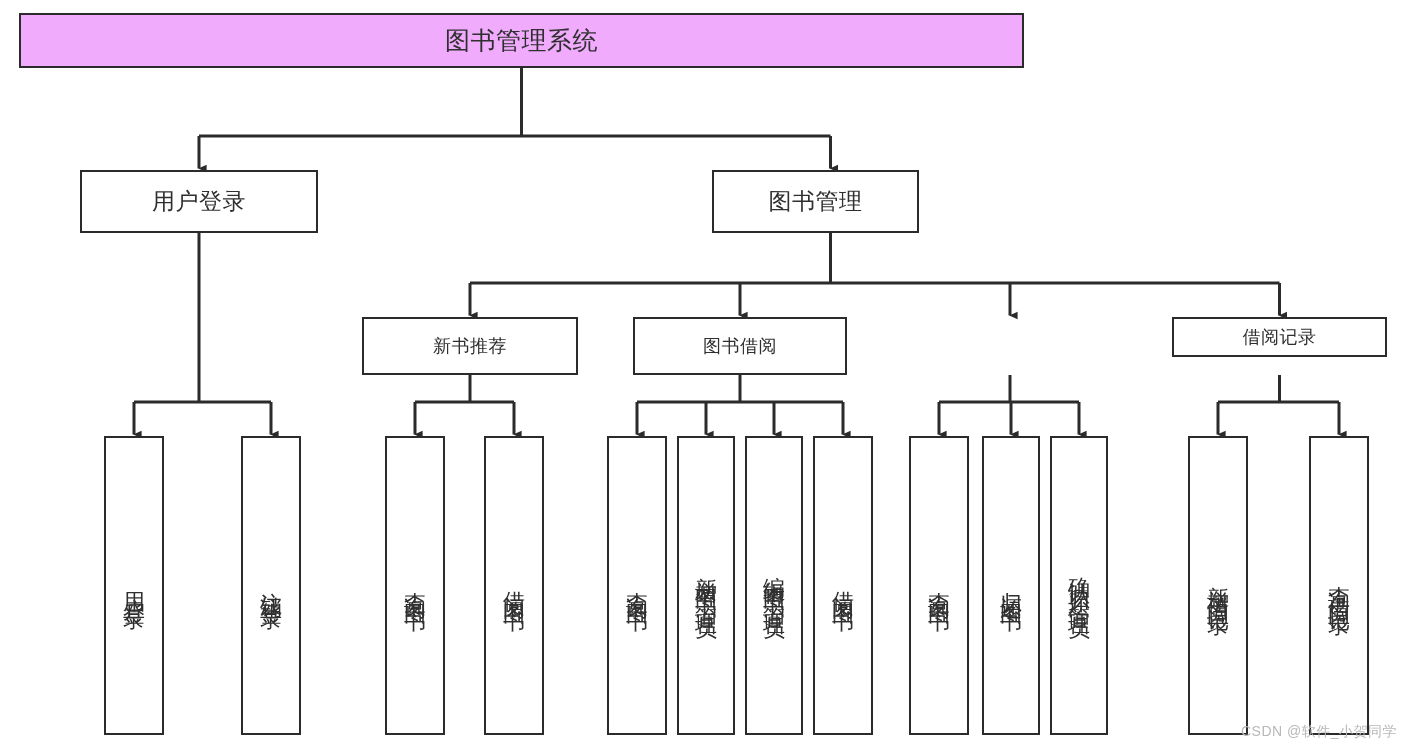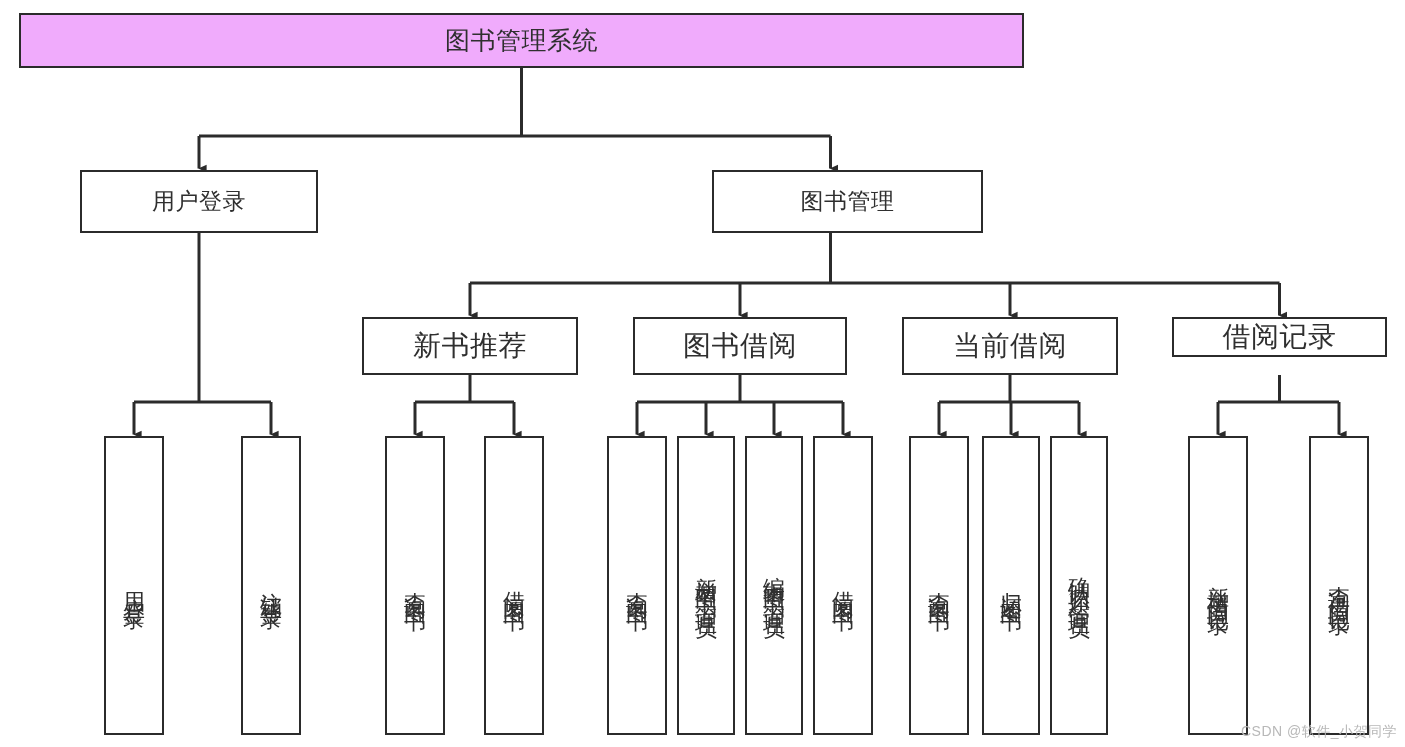--- a/index.html
+++ b/index.html
@@ -38,21 +38,21 @@
   }
   .node-label {
     color: #2f2f2f;
     letter-spacing: 0.5px;
     white-space: pre;
     text-align: center;
     line-height: 1.05;
   }
   .level-0 .node-label { font-size: 25px; }
   .level-1 .node-label { font-size: 23px; }
-  .level-2 .node-label { font-size: 28px; }
+  .level-2 .node-label { font-size: 18px; }
   .level-3 .node-label {
     font-size: 22px;
     writing-mode: vertical-rl;
     text-orientation: upright;
     letter-spacing: 6px;
     line-height: 1;
   }
   #watermark {
     position: absolute;
     right: 8px;
@@ -111,32 +111,29 @@
       </g>
   </svg>
 
   <div class="node-box level-0" style="left: 19px; top: 13px; width: 1005px; height: 55px; border-color: rgb(43, 43, 43); background: #f0abfc;">
     <span class="node-label">图书管理系统</span>
   </div>
 
   <div class="node-box level-1" style="left: 80px; top: 170px; width: 238px; height: 63px; border-color: rgb(43, 43, 43); background: rgb(255, 255, 255);">
     <span class="node-label">用户登录</span>
   </div>
-  <div class="node-box level-1" style="left: 712px; top: 170px; width: 271px; height: 63px; border-color: rgb(43, 43, 43); background: rgb(255, 255, 255);">
+  <div class="node-box level-1" style="left: 712px; top: 170px; width: 207px; height: 63px; border-color: rgb(43, 43, 43); background: rgb(255, 255, 255);">
     <span class="node-label">图书管理</span>
   </div>
 
   <div class="node-box level-2" style="left: 362px; top: 317px; width: 216px; height: 58px; border-color: rgb(43, 43, 43); background: rgb(255, 255, 255);">
     <span class="node-label">新书推荐</span>
   </div>
   <div class="node-box level-2" style="left: 633px; top: 317px; width: 214px; height: 58px; border-color: rgb(43, 43, 43); background: rgb(255, 255, 255);">
     <span class="node-label">图书借阅</span>
-  </div>
-  <div class="node-box level-2" style="left: 902px; top: 317px; width: 216px; height: 58px; border-color: rgb(43, 43, 43); background: rgb(255, 255, 255);">
-    <span class="node-label">当前借阅</span>
   </div>
   <div class="node-box level-2" style="left: 1172px; top: 317px; width: 215px; height: 40px; border-color: rgb(43, 43, 43); background: rgb(255, 255, 255);">
     <span class="node-label">借阅记录</span>
   </div>
 
   <div class="node-box level-3" style="left: 104px; top: 436px; width: 60px; height: 299px; border-color: rgb(43, 43, 43); background: rgb(255, 255, 255);">
     <span class="node-label">用户登录</span>
   </div>
   <div class="node-box level-3" style="left: 241px; top: 436px; width: 60px; height: 299px; border-color: rgb(43, 43, 43); background: rgb(255, 255, 255);">
     <span class="node-label">注销登录</span>

